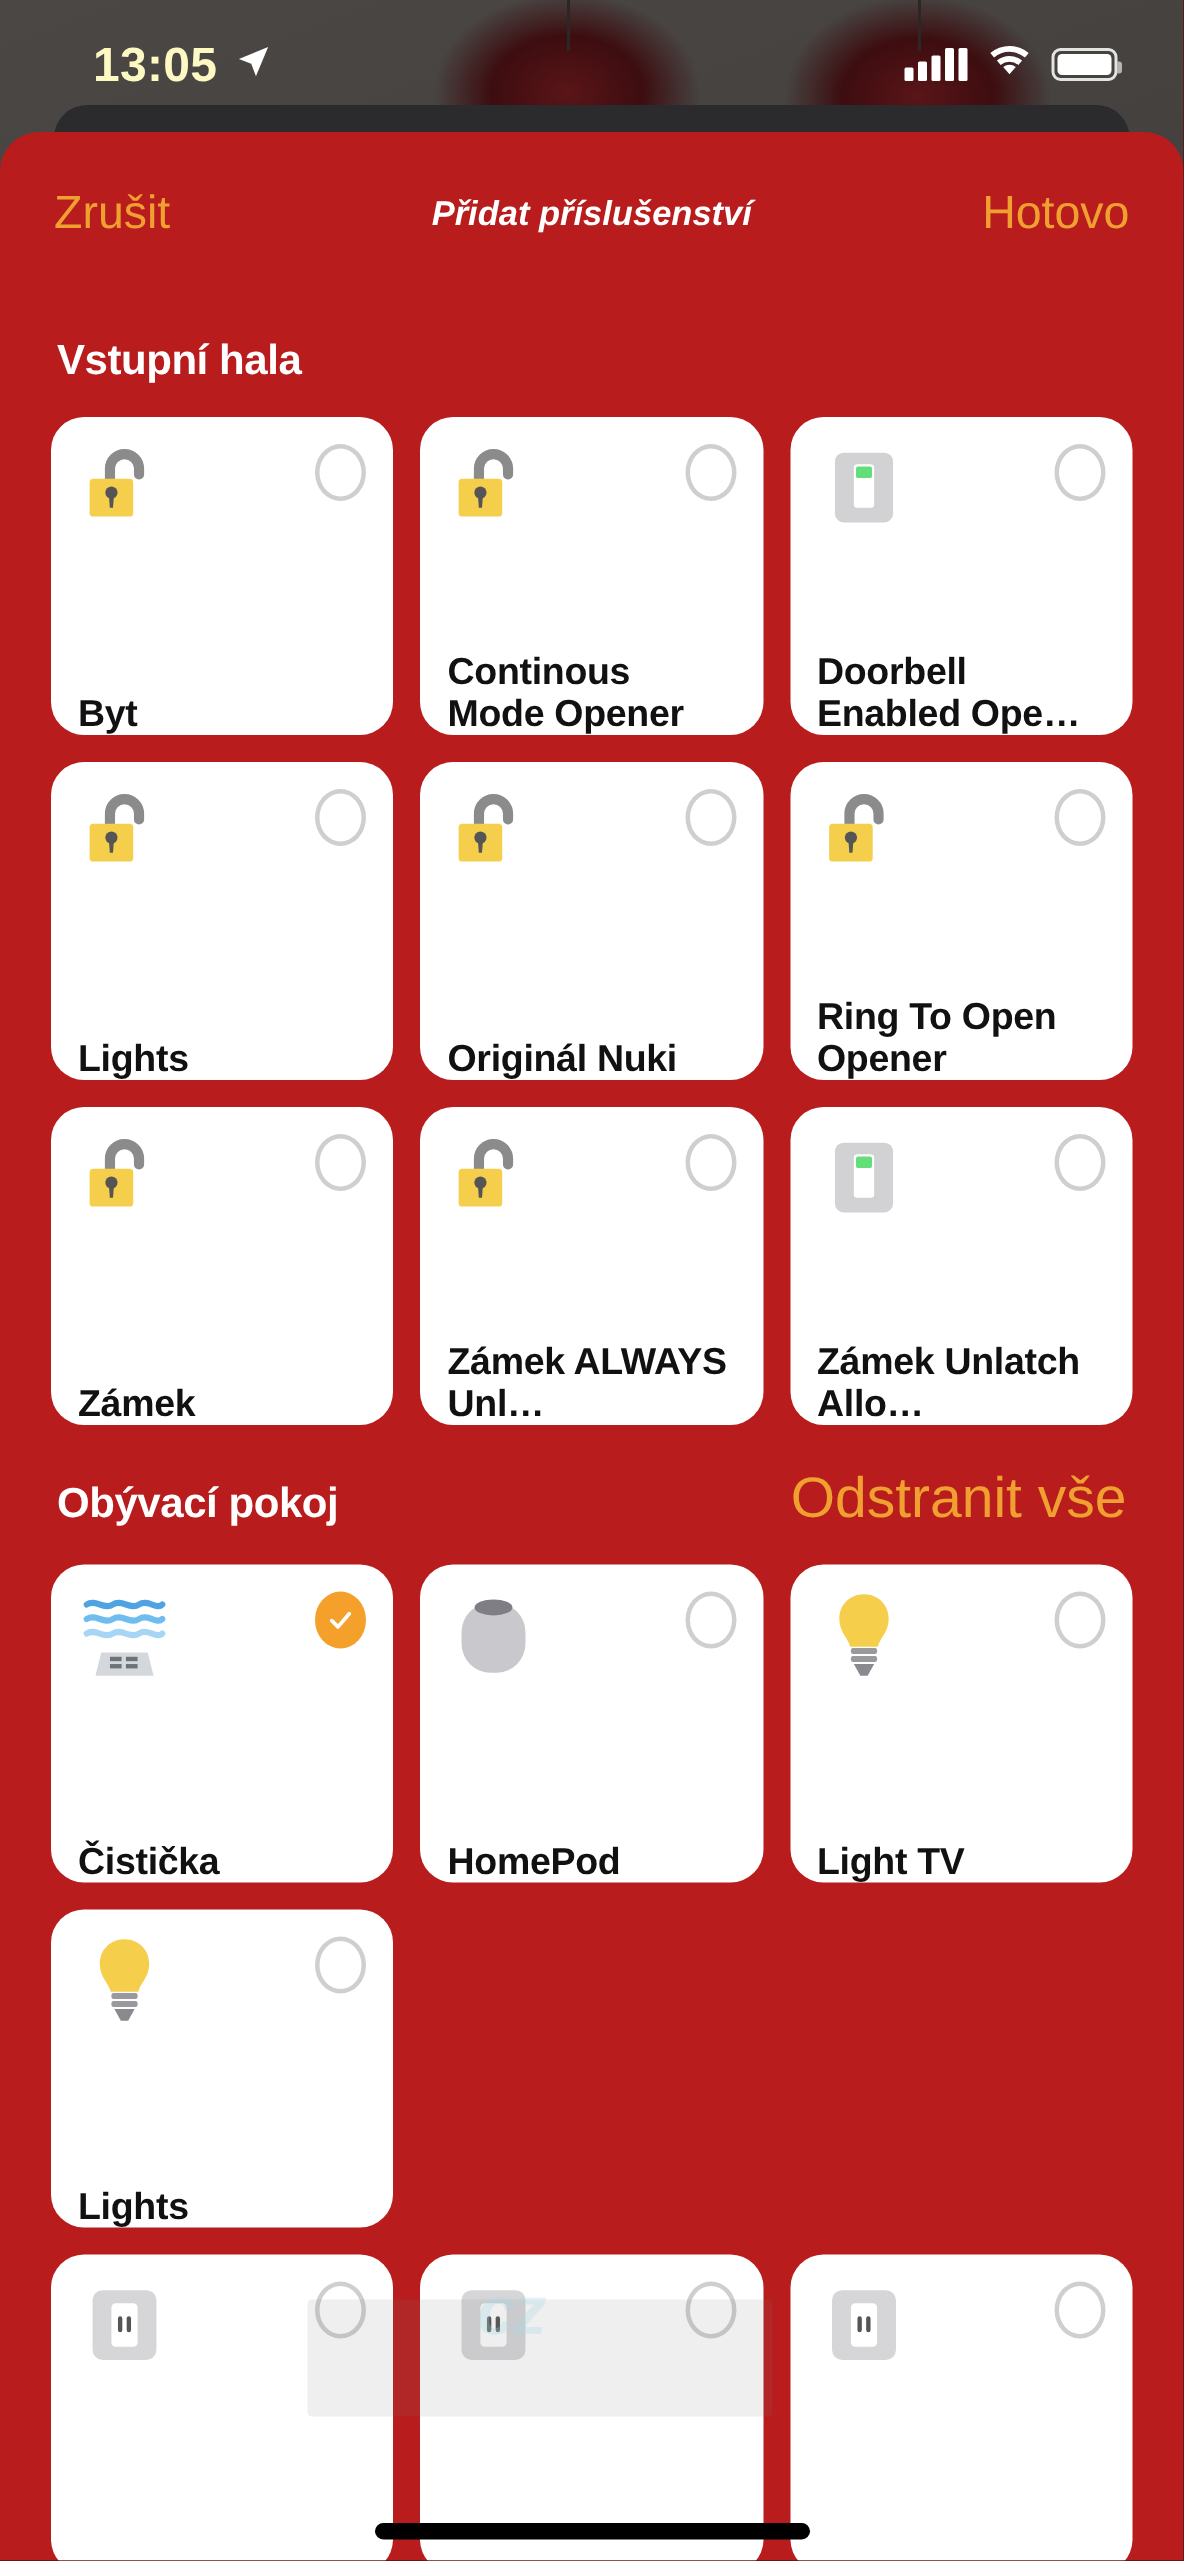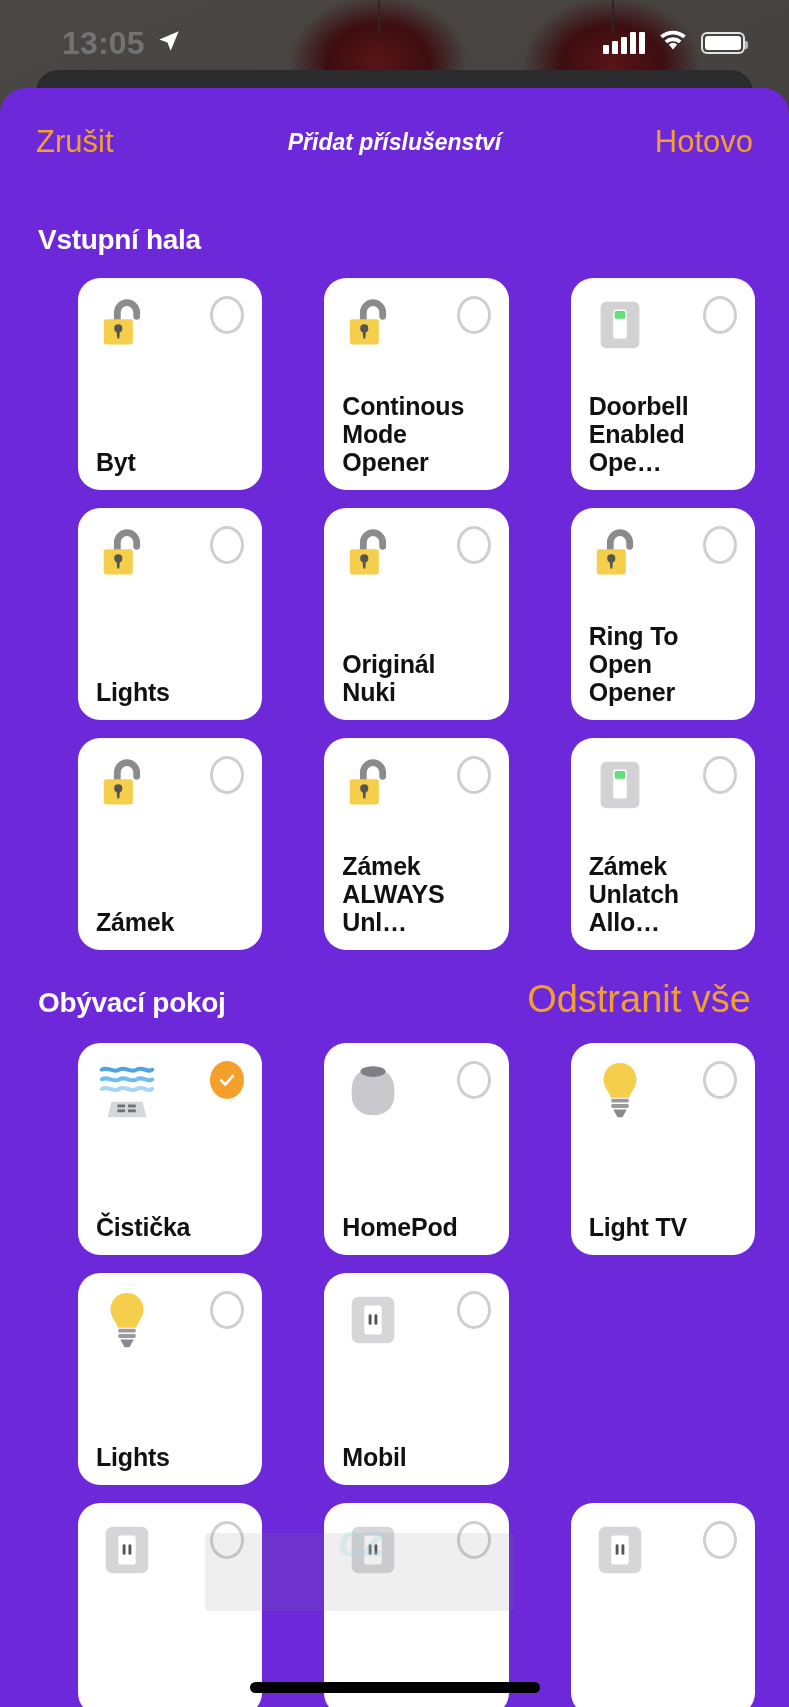--- a/index.html
+++ b/index.html
@@ -19,21 +19,21 @@
       linear-gradient(160deg,#4a4745 0%, #413e3c 28%, #3a3735 55%, #2f2c2a 100%);
   }
   .cord{ position:absolute; width:2px; background:#2a2725; }
   .cord.a{ left:378px; top:0; height:34px; }
   .cord.b{ left:612px; top:0; height:34px; }
 
   
   .statusbar{
     position:absolute; top:0; left:0; right:0; height:86px;
     display:flex; align-items:center; justify-content:space-between;
-    padding:0 44px 0 62px; z-index:40; color:#737373;
+    padding:0 44px 0 62px; z-index:40; color:#fef9c3;
   }
   .sb-left{ display:flex; align-items:center; gap:11px; }
   .sb-time{ font-size:32px; font-weight:600; letter-spacing:.2px; }
   .loc-arrow{ display:block; }
   .sb-right{ display:flex; align-items:center; gap:13px; }
   .bars{ display:flex; align-items:flex-end; gap:3px; height:22px; }
   .bars i{ display:block; width:6px; background:#fff; border-radius:1px; }
   .bars i:nth-child(1){ height:9px; }
   .bars i:nth-child(2){ height:13px; }
   .bars i:nth-child(3){ height:17px; }
@@ -50,21 +50,21 @@
   }
   .battery b{ display:block; height:100%; background:#fff; border-radius:3px; }
 
   
   .sheet-back{
     position:absolute; left:36px; right:36px; top:70px; height:60px;
     background:#2b2b2d; border-radius:22px 22px 0 0; z-index:5;
   }
   .sheet{
     position:absolute; left:0; right:0; top:88px; bottom:0;
-    background:#6d28d9; border-radius:26px 26px 0 0; z-index:10;
+    background:#b91c1c; border-radius:26px 26px 0 0; z-index:10;
     overflow:hidden;
   }
 
   
   .navbar{
     height:108px; display:flex; align-items:center; justify-content:space-between;
     padding:0 36px; position:relative;
   }
   .nav-btn{
     font-size:31px; color:#F0A030; background:none; border:0;
@@ -85,23 +85,23 @@
   .section-title{ font-size:28px; font-weight:700; color:#fff; letter-spacing:-.3px; }
   .section-action{
     font-size:38px; color:#F0A030; background:none; border:0;
     font-family:"Liberation Sans", sans-serif; cursor:pointer;
   }
 
   .grid{ display:grid; grid-template-columns:repeat(3,1fr); gap:18px; }
 
   .card{
     background:#fff; border-radius:22px; height:212px;
-    padding:16px 18px 14px 18px;
+    padding:16px 18px 0 18px;
     display:flex; flex-direction:column; justify-content:space-between;
-    position:relative; cursor:pointer;margin-left:44px;
+    position:relative; cursor:pointer;
   }
   .card-top{ display:flex; align-items:flex-start; justify-content:space-between; }
   .card-label{
     font-size:25px; font-weight:700; color:#111; line-height:1.12;
     letter-spacing:-.2px;
   }
   .radio{
     width:34px; height:38px; border:3px solid #cfcfd2; border-radius:50%;
     flex:0 0 auto; margin-top:2px;
   }
@@ -111,21 +111,21 @@
   }
   .icon{ width:62px; height:62px; flex:0 0 auto; }
 
   
   .peek{ margin-top:18px; }
   .home-indicator{
     position:absolute; bottom:14px; left:50%; transform:translateX(-50%);
     width:290px; height:11px; background:#000; border-radius:8px; z-index:60;
   }
   .watermark{
-    position:absolute; left:338px; bottom:140px; z-index:55;
+    position:absolute; left:318px; bottom:140px; z-index:55;
     font-size:46px; font-weight:800; color:rgba(160,220,225,.28);
     letter-spacing:-2px; font-style:italic; pointer-events:none;
   }
   .wm-bar{
     position:absolute; left:205px; bottom:96px; width:310px; height:78px;
     background:rgba(120,120,120,.12); z-index:54; pointer-events:none;
     border-radius:3px;
   }
 </style>
 </head>
@@ -340,34 +340,34 @@
             <svg class="icon" viewBox="0 0 64 64">
               <path d="M32 4c10 0 17 7.5 17 17 0 9-6 13-7.5 19h-19C21 34 15 30 15 21 15 11.5 22 4 32 4z" fill="#F5CF4B"></path>
               <rect x="23" y="41" width="18" height="4" rx="1.5" fill="#9a9a9e"></rect>
               <rect x="23" y="46.5" width="18" height="4" rx="1.5" fill="#9a9a9e"></rect>
               <path d="M25 52h14l-4.5 8h-5z" fill="#8a8a8e"></path>
             </svg>
             <div class="radio"></div>
           </div>
           <div class="card-label">Lights</div>
         </div>
+      </div>
+      <div class="grid peek">
         <div class="card">
           <div class="card-top">
             <svg class="icon" viewBox="0 0 64 64">
               <rect x="10" y="8" width="44" height="48" rx="7" fill="#d6d6d9"></rect>
               <rect x="23" y="17" width="18" height="30" rx="3" fill="#fff"></rect>
               <rect x="27.5" y="26" width="3" height="11" rx="1.5" fill="#555"></rect>
               <rect x="33.5" y="26" width="3" height="11" rx="1.5" fill="#555"></rect>
             </svg>
             <div class="radio"></div>
           </div>
-          <div class="card-label">Mobil</div>
-        </div>
-      </div>
-      <div class="grid peek">
+          <div class="card-label"></div>
+        </div>
         <div class="card">
           <div class="card-top">
             <svg class="icon" viewBox="0 0 64 64">
               <rect x="10" y="8" width="44" height="48" rx="7" fill="#d6d6d9"></rect>
               <rect x="23" y="17" width="18" height="30" rx="3" fill="#fff"></rect>
               <rect x="27.5" y="26" width="3" height="11" rx="1.5" fill="#555"></rect>
               <rect x="33.5" y="26" width="3" height="11" rx="1.5" fill="#555"></rect>
             </svg>
             <div class="radio"></div>
           </div>
@@ -378,31 +378,19 @@
             <svg class="icon" viewBox="0 0 64 64">
               <rect x="10" y="8" width="44" height="48" rx="7" fill="#d6d6d9"></rect>
               <rect x="23" y="17" width="18" height="30" rx="3" fill="#fff"></rect>
               <rect x="27.5" y="26" width="3" height="11" rx="1.5" fill="#555"></rect>
               <rect x="33.5" y="26" width="3" height="11" rx="1.5" fill="#555"></rect>
             </svg>
             <div class="radio"></div>
           </div>
           <div class="card-label"></div>
         </div>
-        <div class="card">
-          <div class="card-top">
-            <svg class="icon" viewBox="0 0 64 64">
-              <rect x="10" y="8" width="44" height="48" rx="7" fill="#d6d6d9"></rect>
-              <rect x="23" y="17" width="18" height="30" rx="3" fill="#fff"></rect>
-              <rect x="27.5" y="26" width="3" height="11" rx="1.5" fill="#555"></rect>
-              <rect x="33.5" y="26" width="3" height="11" rx="1.5" fill="#555"></rect>
-            </svg>
-            <div class="radio"></div>
-          </div>
-          <div class="card-label"></div>
-        </div>
       </div>
     </div>
 
   <div class="wm-bar"></div>
   <div class="watermark">cz</div>
   <div class="home-indicator"></div>
 </div>
 
 </body></html>

